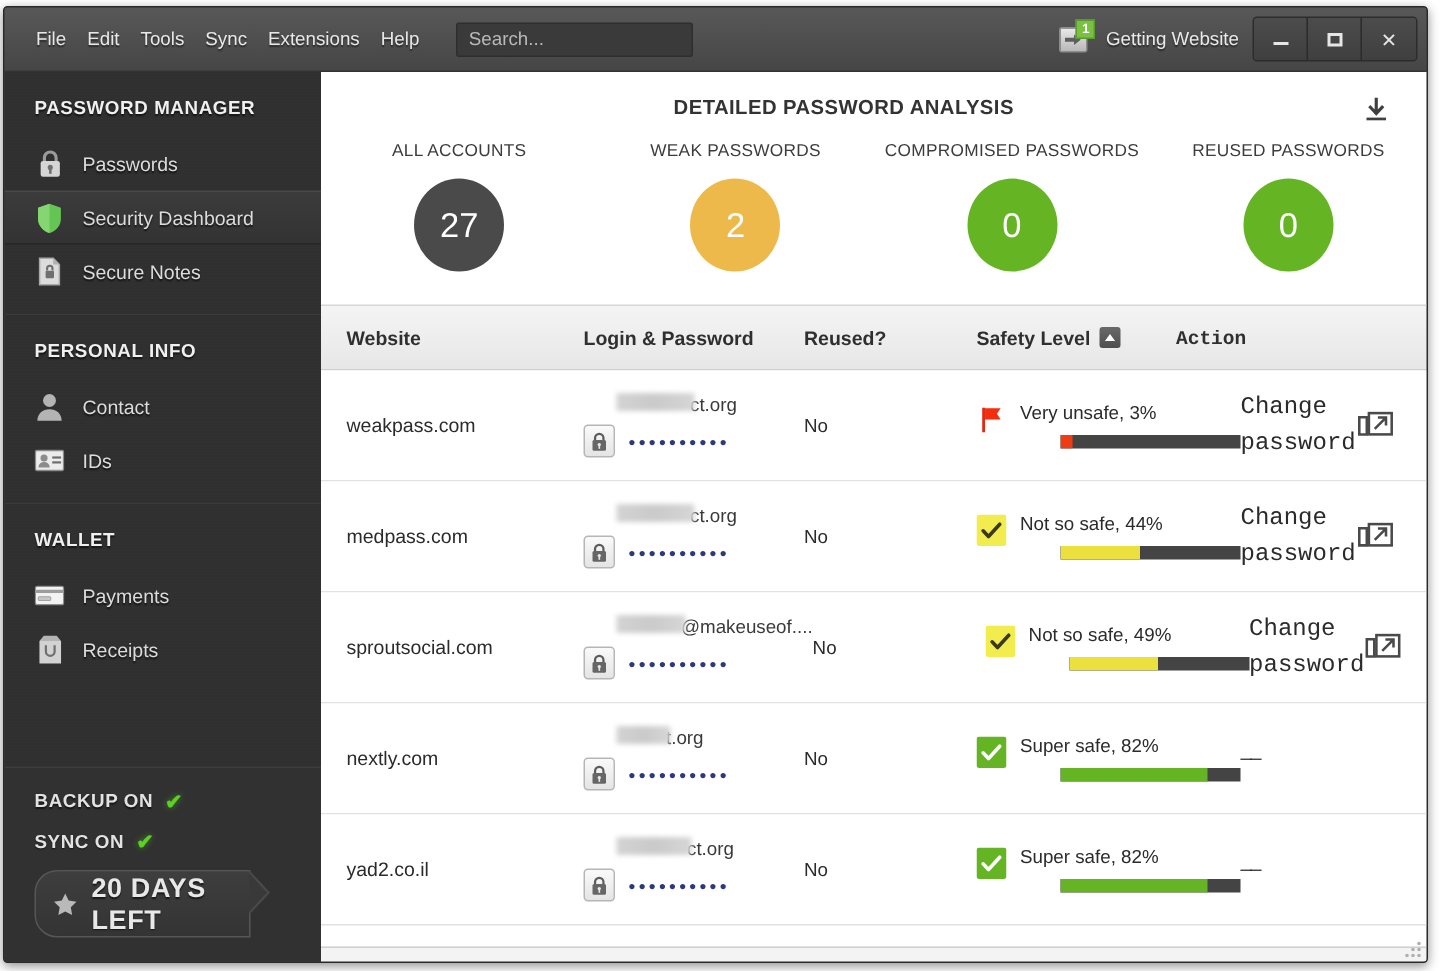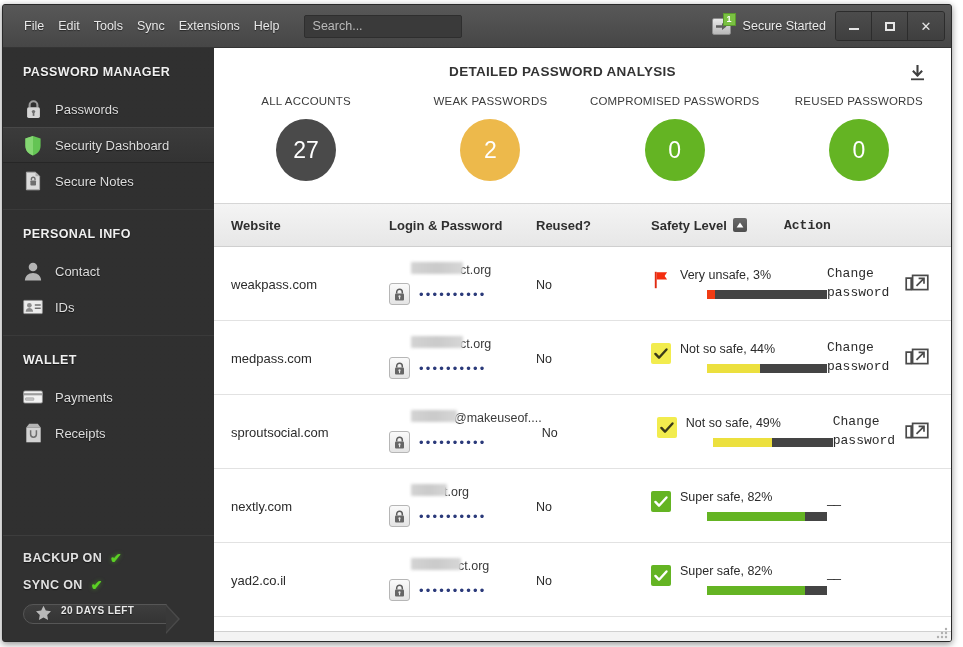--- a/index.html
+++ b/index.html
@@ -168,28 +168,28 @@
   }
   .status-line {
     display: flex; align-items: center; gap: 8px;
     color: #e2e2e2; font-size: 12.5px; font-weight: bold;
     letter-spacing: 0.4px;
     margin-bottom: 11px;
     text-shadow: 0 1px 1px rgba(0,0,0,0.6);
   }
   .status-check { color: #5bd124; font-size: 14px; font-weight: bold; text-shadow: 0 0 4px rgba(91,209,36,0.55); }
   #days-left-badge {
-    display: inline-flex; gap: 9px;
-    height: 20px;
+    display: inline-flex; align-items: center; gap: 9px;
+    height: 45px;
     padding: 0 16px 0 11px;
     background: linear-gradient(to bottom,#3e3e3e,#343434);
     border: 1px solid #565656;
     border-radius: 15px 0 0 15px;
     color: #e8e8e8;
-    font-size: 10px;
+    font-size: 18px;
     font-weight: bold;
     letter-spacing: 0.4px;
     width: 144px;
     position: relative;
     cursor: pointer;
     text-shadow: 0 1px 1px rgba(0,0,0,0.6);
   }
   #days-left-badge::after {
     content: "";
     position: absolute; right: -14px; top: -1px;
@@ -359,21 +359,21 @@
     width: 120px; height: 9px;
     background: #444444;
     position: relative;
     overflow: hidden;
     margin-left: 27px;
   }
   .safety-bar > i { display: block; height: 100%; }
 
   .action-wrap { display: flex; align-items: center; justify-content: space-between; padding-right: 22px; }
   .action-link {
-    font-size: 13px; color: #2b2b2b; line-height: 1.45;
+    font-size: 16px; color: #2b2b2b; line-height: 1.45;
     max-width: 86px; cursor: pointer;
   }
   .action-dash { font-size: 12.5px; color: #2b2b2b; letter-spacing: -1px; }
   .launch-icon { width: 24px; height: 22px; cursor: pointer; flex: 0 0 24px; }
   .launch-icon.hidden { visibility: hidden; }
 
   
   #table-scroll::-webkit-scrollbar { width: 16px; }
   #table-scroll::-webkit-scrollbar-track { background: #fbfbfb; border-left: 1px solid #dcdcdc; }
   #table-scroll::-webkit-scrollbar-thumb {
@@ -412,21 +412,21 @@
 
     <div id="getting-started-group">
       <div id="gs-icon-wrap">
         <div id="gs-arrow-icon">
           <svg width="11" height="9" viewBox="0 0 11 9">
               <path d="M0 3.2h6V1l4.5 3.5L6 8V5.8H0z" fill="#5e5e5e"></path>
             </svg>
         </div>
         <div id="gs-badge">1</div>
       </div>
-      <span id="gs-label">Secure Started</span>
+      <span id="gs-label">Getting Website</span>
     </div>
 
     <div id="window-controls">
       <div class="wc-btn">
         <span class="wc-min-glyph"></span>
       </div>
       <div class="wc-btn">
         <span class="wc-max-glyph"></span>
       </div>
       <div class="wc-btn">

